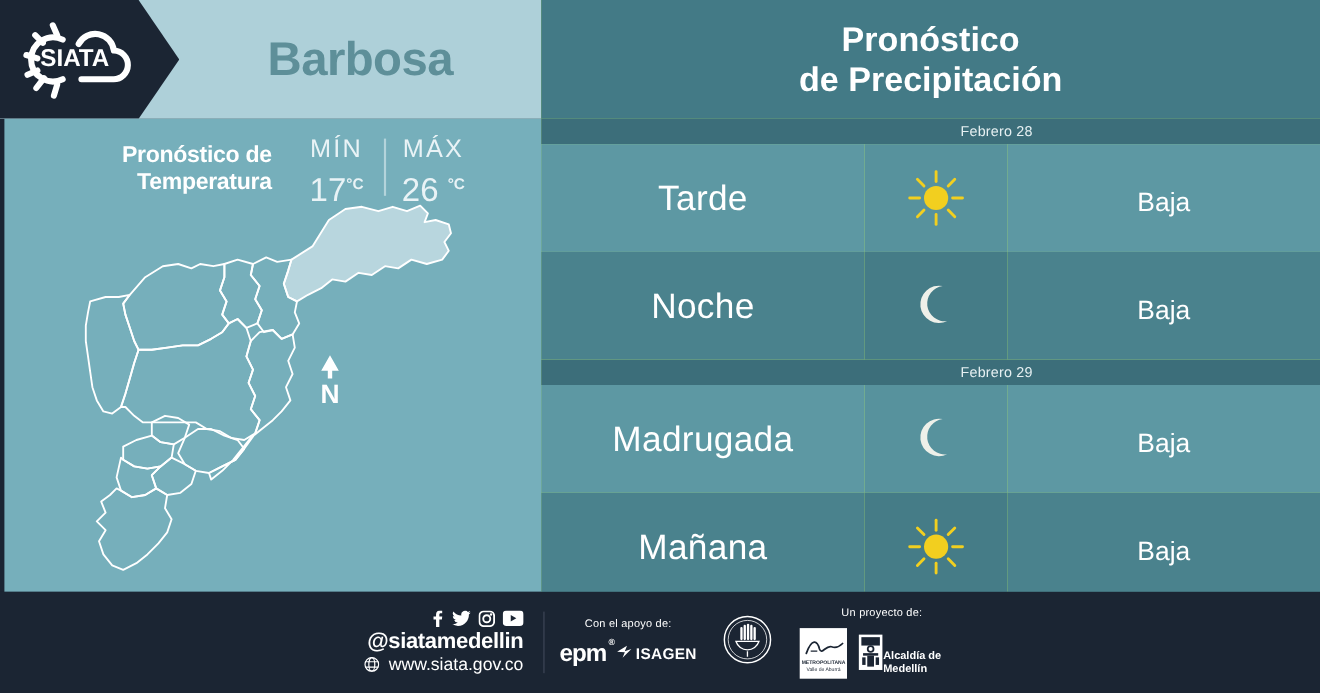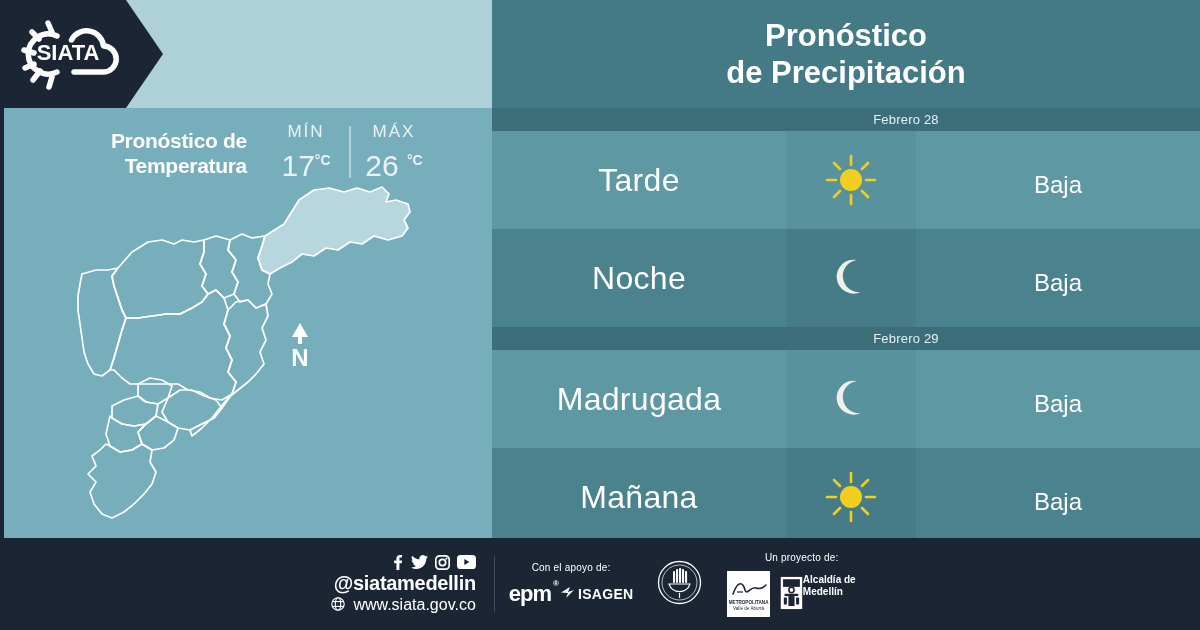--- a/index.html
+++ b/index.html
@@ -25,21 +25,21 @@
 
   #left-body { position:absolute; left:4px; top:108px; width:492px; height:430px; background:#76afbb; }
 
   #temp-block { position:absolute; left:50px; top:14px; width:400px; height:66px; display:flex; align-items:flex-start; }
   #temp-title {
      width:193px; text-align:right; color:#ffffff; font-weight:bold;
      font-size:21px; line-height:25px; padding-top:6px; letter-spacing:-0.3px;
   }
   .temp-col { width:86px; text-align:center; color:#e9f3f6; position:relative; }
   #temp-min { margin-left:16px; }
-  .temp-cap { font-size:17px; letter-spacing:2px; font-weight:300; padding-bottom:1px; }
+  .temp-cap { font-size:23px; letter-spacing:2px; font-weight:300; padding-bottom:1px; }
   .temp-val { font-size:30px; font-weight:300; line-height:34px; white-space:nowrap; }
   .temp-val sup { font-size:14px; font-weight:bold; vertical-align:super; }
   #temp-sep { width:2px; height:52px; background:#c9e0e6; margin-top:4px; opacity:.75; }
 
   #map-wrap { position:absolute; left:48px; top:70px; width:400px; height:352px; }
   #map-wrap svg { width:100%; height:100%; display:block; }
 
   
   #right-panel { position:absolute; left:492px; top:0; width:708px; height:538px; background:#bef264; }
   #forecast-header {
@@ -97,20 +97,21 @@
             <line x1="13" y1="54" x2="22" y2="50"></line>
             <line x1="21" y1="66" x2="28" y2="57"></line>
             <line x1="37" y1="73" x2="40" y2="63"></line>
           </g>
           <g fill="none" stroke="#ffffff" stroke-width="5.5" stroke-linecap="round" stroke-linejoin="round">
             <path d="M62 58 h29 a13 13 0 0 0 0.5 -26 a17 17 0 0 0 -32 -6"></path>
           </g>
           <text x="56" y="46" text-anchor="middle" font-family="Liberation Sans, sans-serif" font-size="22" font-weight="bold" fill="#ffffff">SIATA</text>
         </svg>
       </div>
+      <div id="city-title">Barbosa</div>
     </div>
 
     <div id="left-body">
 
       <div id="temp-block">
         <div id="temp-title">
           <span>Pronóstico de</span><br>
           <span>Temperatura</span>
         </div>
         <div class="temp-col" id="temp-min">
@@ -307,21 +308,21 @@
         <div class="logo-row" style="align-items:flex-start;">
           <div style="background:#fff;width:46px;height:46px;display:flex;flex-direction:column;align-items:center;justify-content:center;">
             <svg width="40" height="24" viewBox="0 0 40 24">
               <path d="M4 18 C9 4, 14 6, 16 14 C18 20, 22 10, 27 12 C31 13.5, 34 12, 37 9" fill="none" stroke="#1b2533" stroke-width="1.6" stroke-linecap="round"></path>
               <path d="M8 16 L14 16" stroke="#1b2533" stroke-width="1.2"></path>
             </svg>
             <div style="color:#1b2533;font-size:4.6px;font-weight:bold;line-height:6px;text-align:center;">
               METROPOLITANA<br><span style="font-weight:normal;">Valle de Aburrá</span>
             </div>
           </div>
-          <div style="display:flex;align-items:flex-start;gap:0;">
+          <div style="display:flex;align-items:flex-end;gap:0;">
             <svg width="30" height="44" viewBox="0 0 30 44">
               <rect x="1" y="1" width="28" height="42" fill="#fff"></rect>
               <g fill="#1b2533">
                 <rect x="4" y="4" width="22" height="10"></rect>
                 <circle cx="15" cy="18" r="4.5"></circle>
                 <rect x="6" y="23" width="18" height="3"></rect>
                 <rect x="11" y="26" width="8" height="13"></rect>
                 <rect x="5" y="28" width="4" height="9"></rect>
                 <rect x="21" y="28" width="4" height="9"></rect>
               </g>

